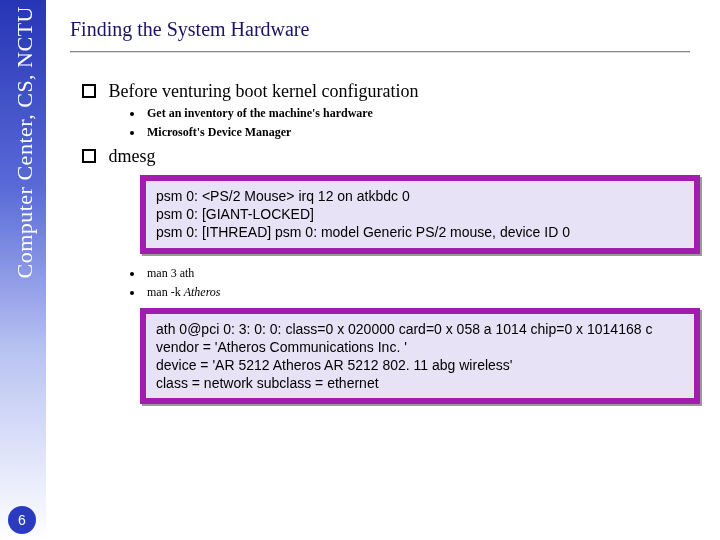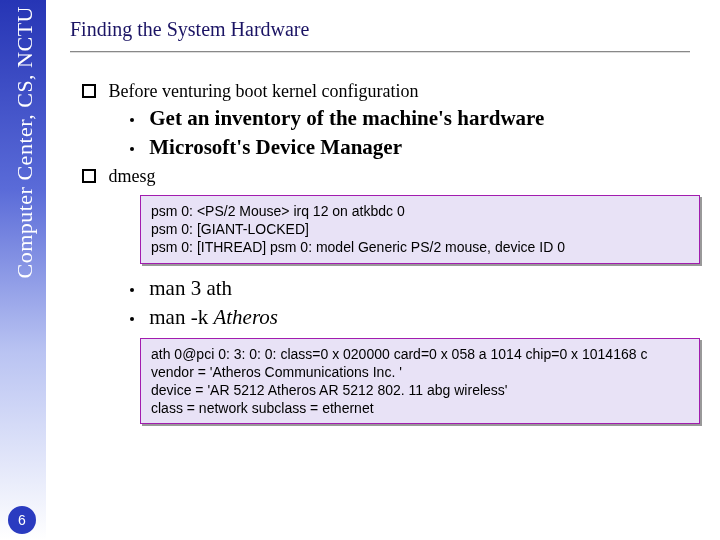--- a/index.html
+++ b/index.html
@@ -29,29 +29,29 @@
     margin-top: 18px; margin-bottom: 10px; font-weight: normal;
   }
   .hr {
     width: 620px; height: 0;
     border-top: 1px solid #888; border-bottom: 1px solid #ddd;
     margin: 6px 0 28px 0;
   }
   .body { font-size: 18px; color: #000; }
   .lvl1 { margin: 6px 0 4px 12px; }
   .lvl1 .marker { display:inline-block; width:14px; height:14px; border:2px solid #000; margin-right:8px; vertical-align:-1px; }
-  .lvl2 { margin: 4px 0 4px 60px; font-size:21px; }
+  .lvl2 { margin: 4px 0 4px 60px; font-size:12px; }
   .lvl2 .dot { display:inline-block; width:4px; height:4px; background:#000; border-radius:50%; vertical-align:middle; margin-right:10px; }
   .bold { font-weight: bold; }
   .italic { font-style: italic; }
   .outbox {
     margin: 8px 0 12px 70px;
     width: 560px;
     background: #e8e2f6;
-    border: 1px solid #a21caf;
+    border: 6px solid #a21caf;
     box-shadow: 2px 2px 0 #999;
     padding: 6px 10px;
     font-family: Arial, sans-serif; font-size: 14px; line-height: 1.3;
     white-space: pre-line;
   }
 </style>
 </head>
 <body>
 
 <div class="slide">

